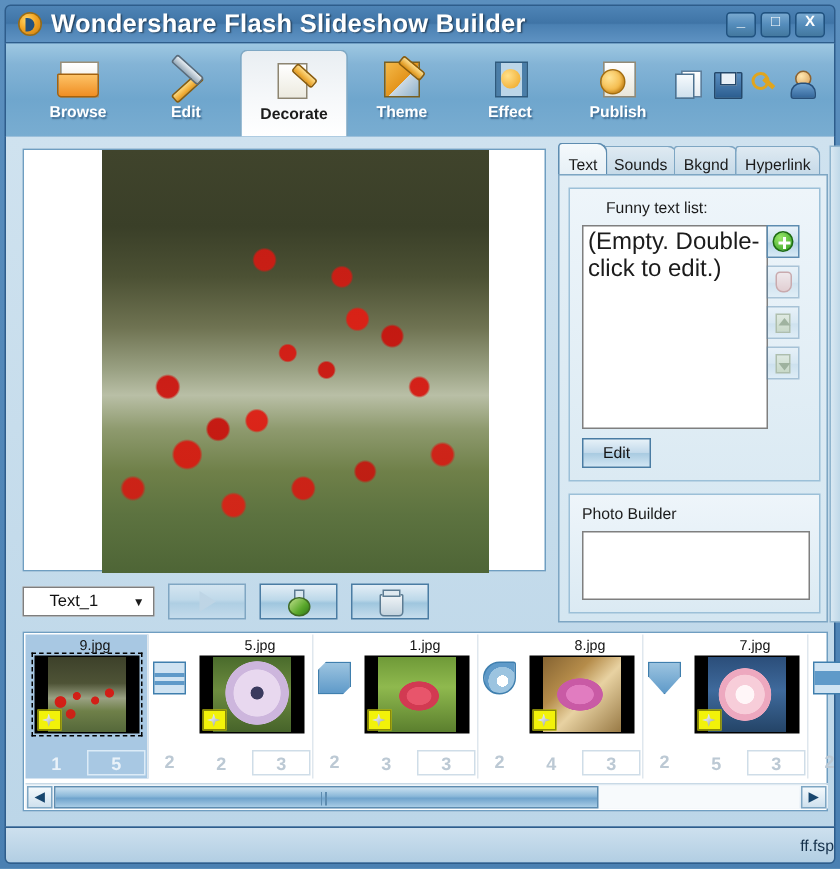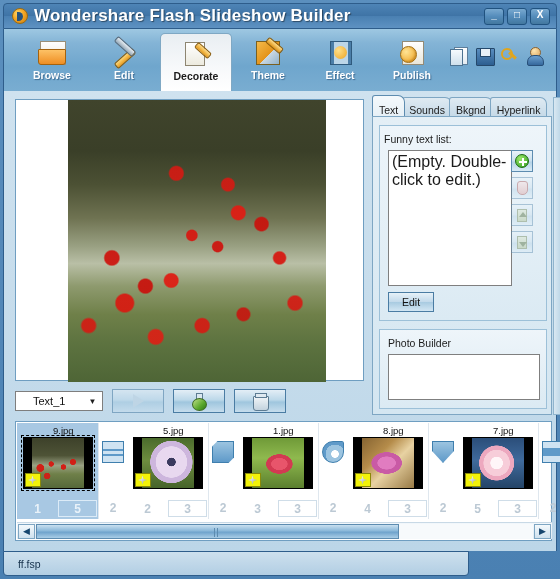--- a/index.html
+++ b/index.html
@@ -346,24 +346,24 @@
   .hs-thumb {
     position:absolute; left:0; top:0; width:73%; height:15px;
     background:linear-gradient(180deg,#c9e0f0 0%,#8bb8d9 45%,#6fa3cc 55%,#a9cde6 100%);
     border:1px solid #5d8cb0;
   }
   .hs-grip { position:absolute; left:50%; top:3px; width:6px; height:9px; transform:translateX(-50%);
     background:repeating-linear-gradient(90deg,#5d8cb0 0 1px,transparent 1px 3px); }
 
   
   .statusbar {
-    position:absolute; left:3px; top:551px; width:466px; height:25px;
+    position:absolute; left:3px; top:551px; width:554px; height:25px;
     background:linear-gradient(180deg,#cde0ee 0%,#b2cee3 100%);
     border:1px solid #2e5d8b; border-radius:0 0 4px 4px;
-    display:flex; align-items:center;
+    display:flex; align-items:center;justify-content:flex-end;
   }
   .st-file { font-size:10.5px; color:#15314c; margin-left:14px; }
   .st-info { font-size:10.5px; color:#15314c; position:absolute; left:178px; }
 </style>
 </head>
 <body>
 
 <div id="app">
 
   <div class="titlebar">
@@ -462,21 +462,21 @@
             <span>Bkgnd</span>
           </div>
         <div class="tab">
             <span>Hyperlink</span>
           </div>
       </div>
 
       <div class="tabbody">
 
         <div class="group g-text">
-          <div class="glabel" style="left:4px; top:7px;">Funny text list:</div>
+          <div class="glabel" style="left:24px; top:7px;">Funny text list:</div>
           <div class="listbox">
             <span>(Empty. Double-click to edit.)</span>
           </div>
           <div class="sidebtns">
             <div class="sbtn2">
                 <div class="ic-plus"></div>
               </div>
             <div class="sbtn2 off">
                 <div class="ic-del"></div>
               </div>

